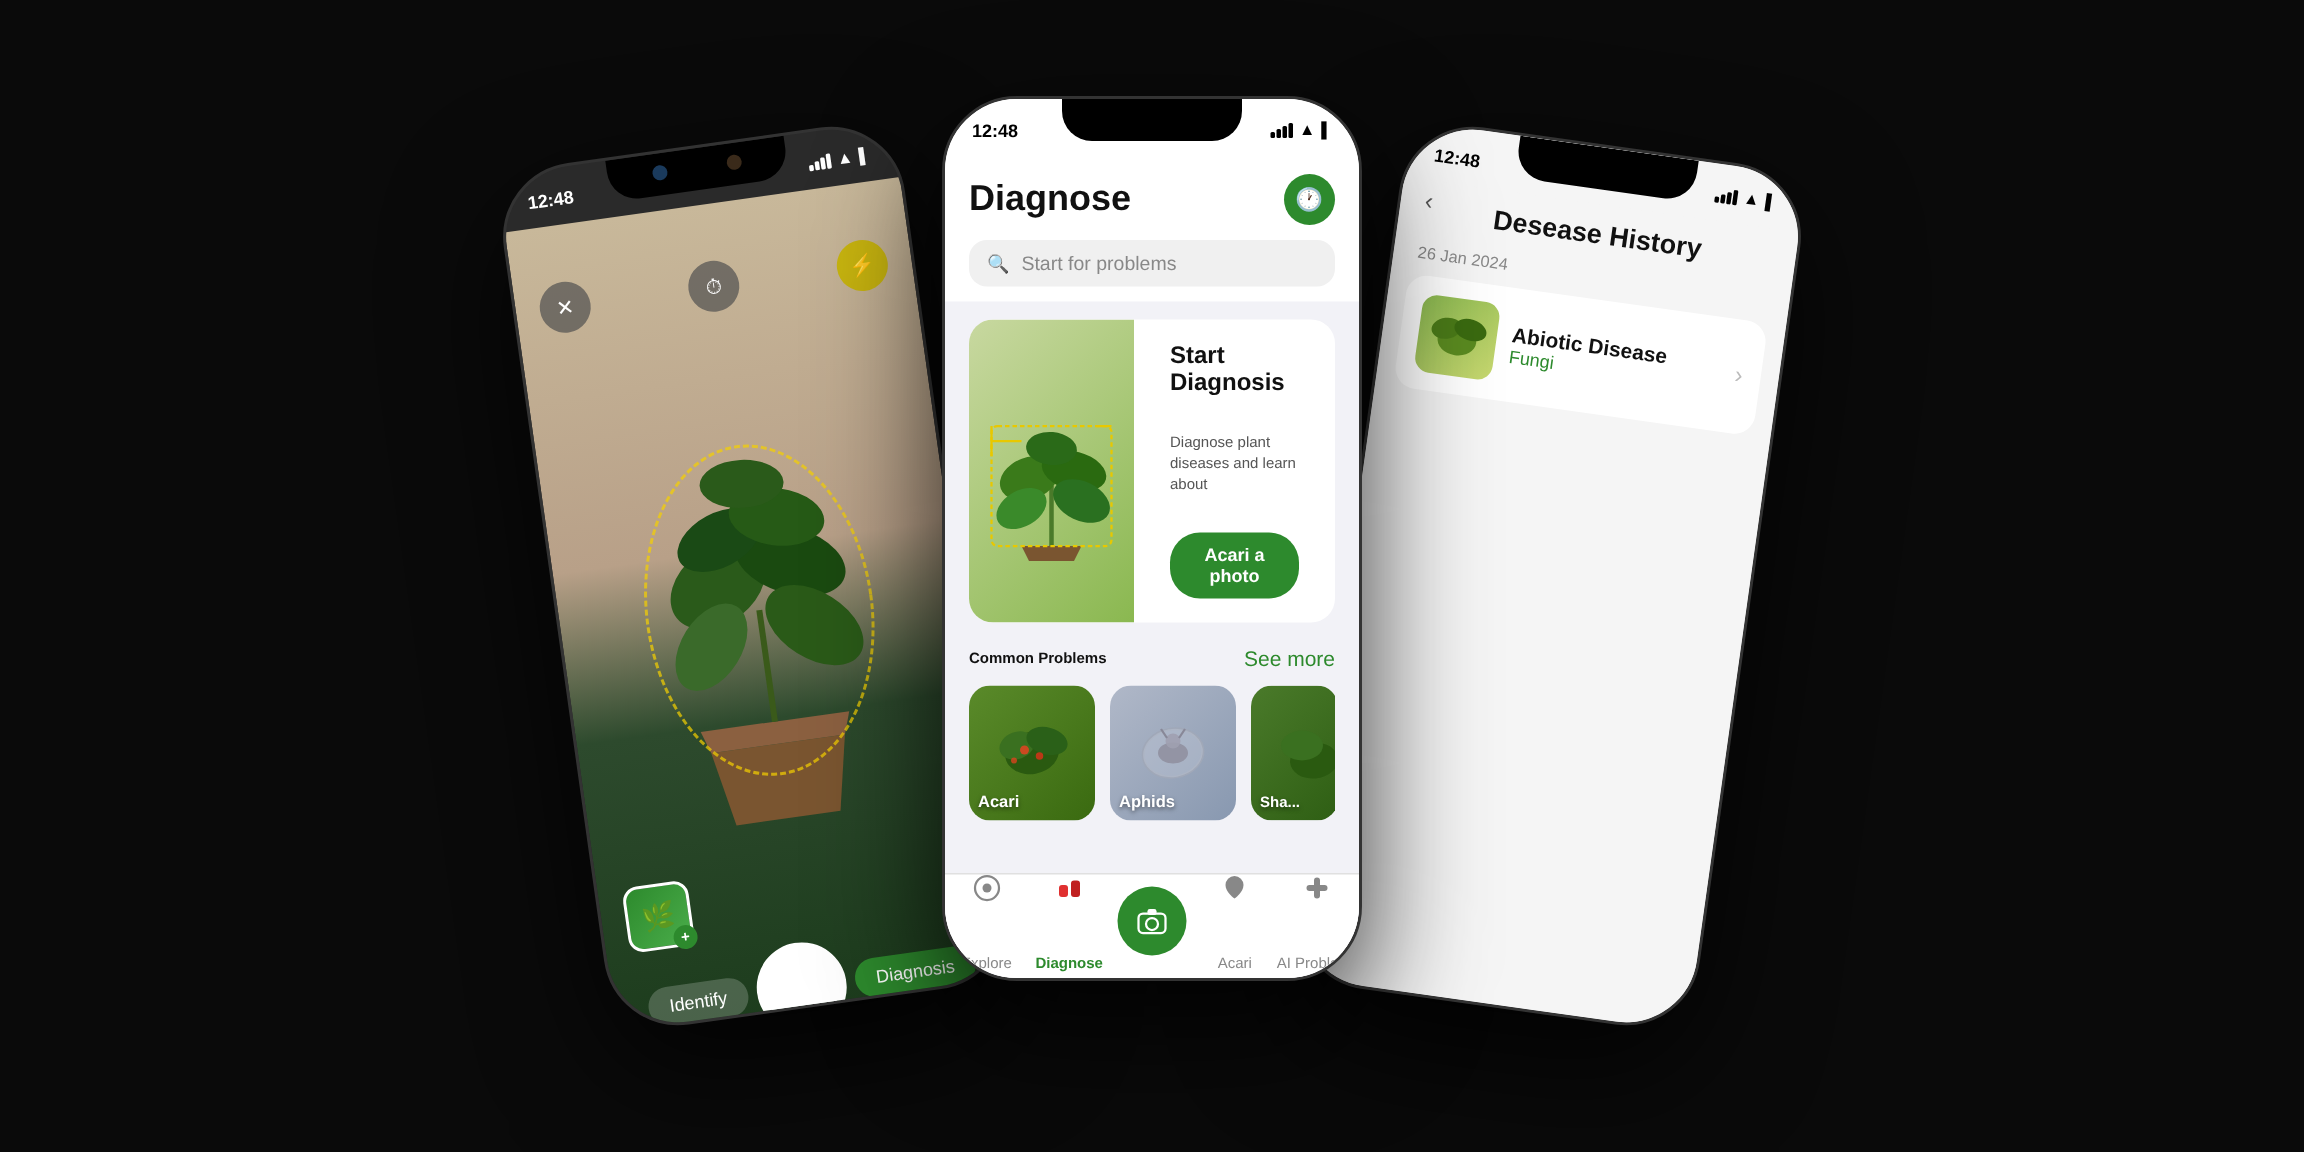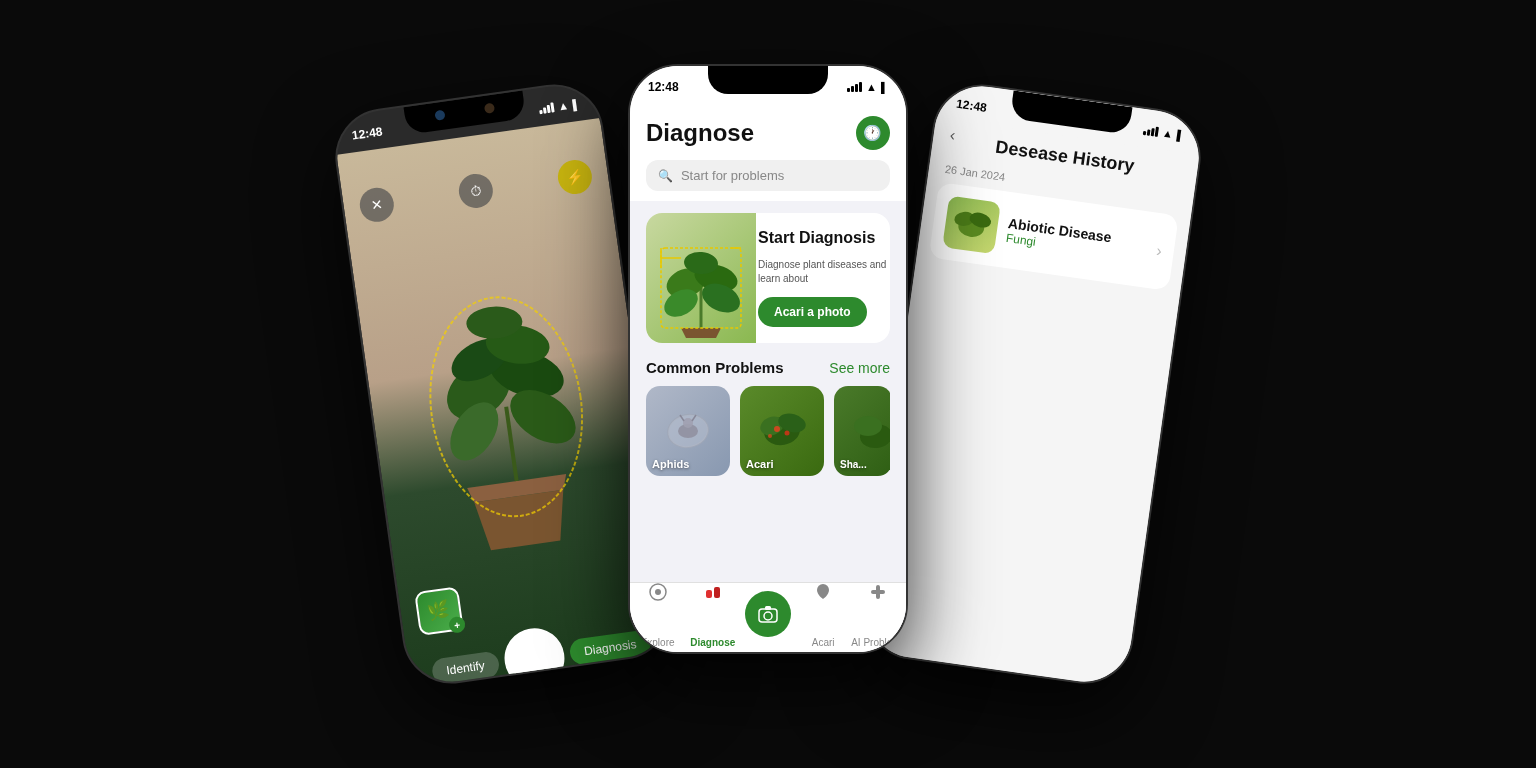--- a/index.html
+++ b/index.html
@@ -311,25 +311,25 @@
     .card-plant-deco {
       position: absolute;
       inset: 0;
       display: flex;
       align-items: center;
       justify-content: center;
     }
 
     .card-content {
       flex: 1;
-      padding: 16px 2px;
+      padding: 16px 24px;
       display: flex;
       flex-direction: column;
       justify-content: center;
-      gap: 11px;
+      gap: 24px;
     }
 
     .card-title {
       font-size: 16px;
       font-weight: 700;
       color: #111;
     }
 
     .card-desc {
       font-size: 10px;
@@ -355,21 +355,21 @@
     }
 
     .section-header {
       display: flex;
       justify-content: space-between;
       align-items: center;
       margin-bottom: 10px;
     }
 
     .section-title {
-      font-size: 15px;
+      font-size: 10px;
       font-weight: 600;
       color: #111;
     }
 
     .see-more-link {
       font-size: 14px;
       color: #2d8a2d;
       font-weight: 500;
       cursor: pointer;
     }
@@ -644,51 +644,51 @@
           <button class="take-photo-btn">Acari a photo</button>
         </div>
       </div>
 
       <div class="common-problems-section">
         <div class="section-header">
           <span class="section-title">Common Problems</span>
           <span class="see-more-link">See more</span>
         </div>
         <div class="problems-grid">
-
-          <div class="problem-card">
-            <div class="problem-card-img" style="background: linear-gradient(135deg, #b0b8c8, #8898b0);">
-              <svg width="60" height="60" viewBox="0 0 60 60">
-
-                <ellipse cx="30" cy="30" rx="20" ry="16" fill="none" stroke="#a0a8b8" stroke-width="2" transform="rotate(-10,30,30)"></ellipse>
-                <ellipse cx="30" cy="30" rx="20" ry="16" fill="#c0c8d8" opacity="0.4" transform="rotate(-10,30,30)"></ellipse>
-
-                <ellipse cx="30" cy="30" rx="10" ry="7" fill="#9090a0" opacity="0.9"></ellipse>
-                <circle cx="30" cy="22" r="5" fill="#a0a0b0" opacity="0.9"></circle>
-                <line x1="26" y1="20" x2="22" y2="14" stroke="#888898" stroke-width="1.5"></line>
-                <line x1="34" y1="20" x2="38" y2="14" stroke="#888898" stroke-width="1.5"></line>
-              </svg>
-            </div>
-            <span class="problem-label">Aphids</span>
-          </div>
 
           <div class="problem-card">
             <div class="problem-card-img" style="background: linear-gradient(135deg, #5a8a2a, #3a6a10);">
               <svg width="60" height="60" viewBox="0 0 60 60">
                 <ellipse cx="30" cy="30" rx="18" ry="14" fill="#2a5a10" transform="rotate(-10,30,30)"></ellipse>
                 <ellipse cx="20" cy="25" rx="12" ry="9" fill="#3a7020" transform="rotate(-20,20,25)"></ellipse>
                 <ellipse cx="40" cy="22" rx="14" ry="9" fill="#2a6018" transform="rotate(15,40,22)"></ellipse>
                 <circle cx="25" cy="28" r="3" fill="#f04020" opacity="0.8"></circle>
                 <circle cx="35" cy="32" r="2.5" fill="#e03018" opacity="0.8"></circle>
                 <circle cx="18" cy="35" r="2" fill="#f04020" opacity="0.7"></circle>
               </svg>
             </div>
             <span class="problem-label">Acari</span>
           </div>
 
+          <div class="problem-card">
+            <div class="problem-card-img" style="background: linear-gradient(135deg, #b0b8c8, #8898b0);">
+              <svg width="60" height="60" viewBox="0 0 60 60">
+
+                <ellipse cx="30" cy="30" rx="20" ry="16" fill="none" stroke="#a0a8b8" stroke-width="2" transform="rotate(-10,30,30)"></ellipse>
+                <ellipse cx="30" cy="30" rx="20" ry="16" fill="#c0c8d8" opacity="0.4" transform="rotate(-10,30,30)"></ellipse>
+
+                <ellipse cx="30" cy="30" rx="10" ry="7" fill="#9090a0" opacity="0.9"></ellipse>
+                <circle cx="30" cy="22" r="5" fill="#a0a0b0" opacity="0.9"></circle>
+                <line x1="26" y1="20" x2="22" y2="14" stroke="#888898" stroke-width="1.5"></line>
+                <line x1="34" y1="20" x2="38" y2="14" stroke="#888898" stroke-width="1.5"></line>
+              </svg>
+            </div>
+            <span class="problem-label">Aphids</span>
+          </div>
+
           <div class="problem-card" style="width:58px; overflow:hidden;">
             <div class="problem-card-img" style="background: linear-gradient(135deg, #4a7a2a, #2a5a10); width:84px;">
               <svg width="60" height="60" viewBox="0 0 60 60">
                 <ellipse cx="30" cy="35" rx="16" ry="12" fill="#2a5a10" transform="rotate(-5,30,35)"></ellipse>
                 <ellipse cx="22" cy="25" rx="14" ry="10" fill="#3a7020"></ellipse>
               </svg>
             </div>
             <span class="problem-label" style="font-size:10px;">Sha...</span>
           </div>
         </div>

